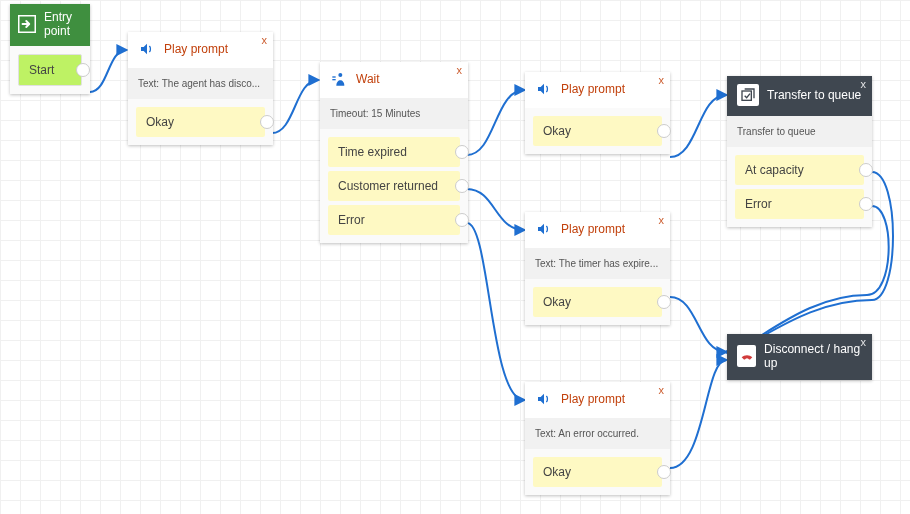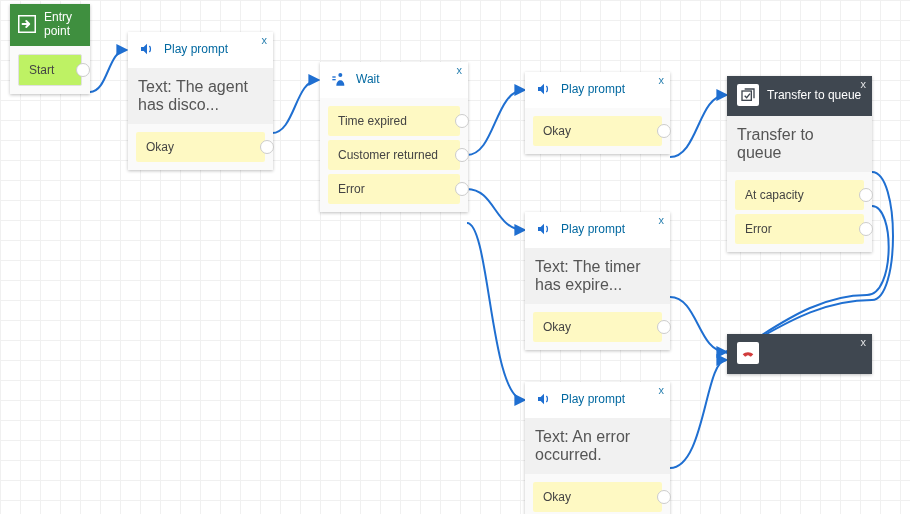--- a/index.html
+++ b/index.html
@@ -30,21 +30,21 @@
     background: #fafafa;
   }
   .node .hdr, .node .dark-hdr, .node .entry-hdr {
     display: flex;
     align-items: center;
     padding: 8px 10px 10px 10px;
     font-weight: normal;
     position: relative;
   }
   .node .hdr {
-    color: #0369a1;
+    color: #c2410c;
     background: #fff;
   }
   .node .dark-hdr {
     color: #fff;
     background: #3f4750;
   }
   .node .entry-hdr {
     color: #fff;
     background: #3f8f3f;
     padding: 6px 8px 8px 8px;
@@ -73,21 +73,21 @@
     width: 22px;
     height: 22px;
     margin-right: 8px;
     background: #fff;
     border-radius: 2px;
   }
   .body {
     padding: 10px;
     color: #555;
     background: #f1f1f1;
-    font-size: 16px;
+    font-size: 10px;
   }
   .outs { padding: 4px; background: #fafafa; }
   .out {
     position: relative;
     margin: 4px;
     padding: 8px 10px;
     background: #fef9c3;
     font-size: 12px;
     color: #444;
     border-radius: 2px;
@@ -182,20 +182,21 @@
       <svg width="16" height="16" viewBox="0 0 24 24" fill="#1f6fd1">
           <circle cx="14" cy="6" r="3"></circle>
           <path d="M8 22c0-5 3-8 6-8s6 3 6 8H8z"></path>
           <rect x="2" y="8" width="5" height="2"></rect>
           <rect x="2" y="12" width="5" height="2"></rect>
         </svg>
     </span>
     <span>Wait</span>
     <span class="close">x</span>
   </div>
+  <div class="body">Timeout: 15 Minutes</div>
   <div class="outs">
     <div class="out">
       <span>Time expired</span>
       <span class="port"></span>
     </div>
     <div class="out">
       <span>Customer returned</span>
       <span class="port"></span>
     </div>
     <div class="out">
@@ -289,15 +290,16 @@
   </div>
 </div>
 
 <div class="node" style="left:727px; top:334px; width:145px;">
   <div class="dark-hdr">
     <span class="icon-tile">
       <svg width="16" height="16" viewBox="0 0 24 24">
           <path d="M4 14c4-4 12-4 16 0l-3 3c-1 1-2 0-3-1-1-1-3-1-4 0-1 1-2 2-3 1l-3-3z" fill="#d13b3b"></path>
         </svg>
     </span>
+    <span>Disconnect / hang up</span>
     <span class="close">x</span>
   </div>
 </div>
 
 </body></html>

